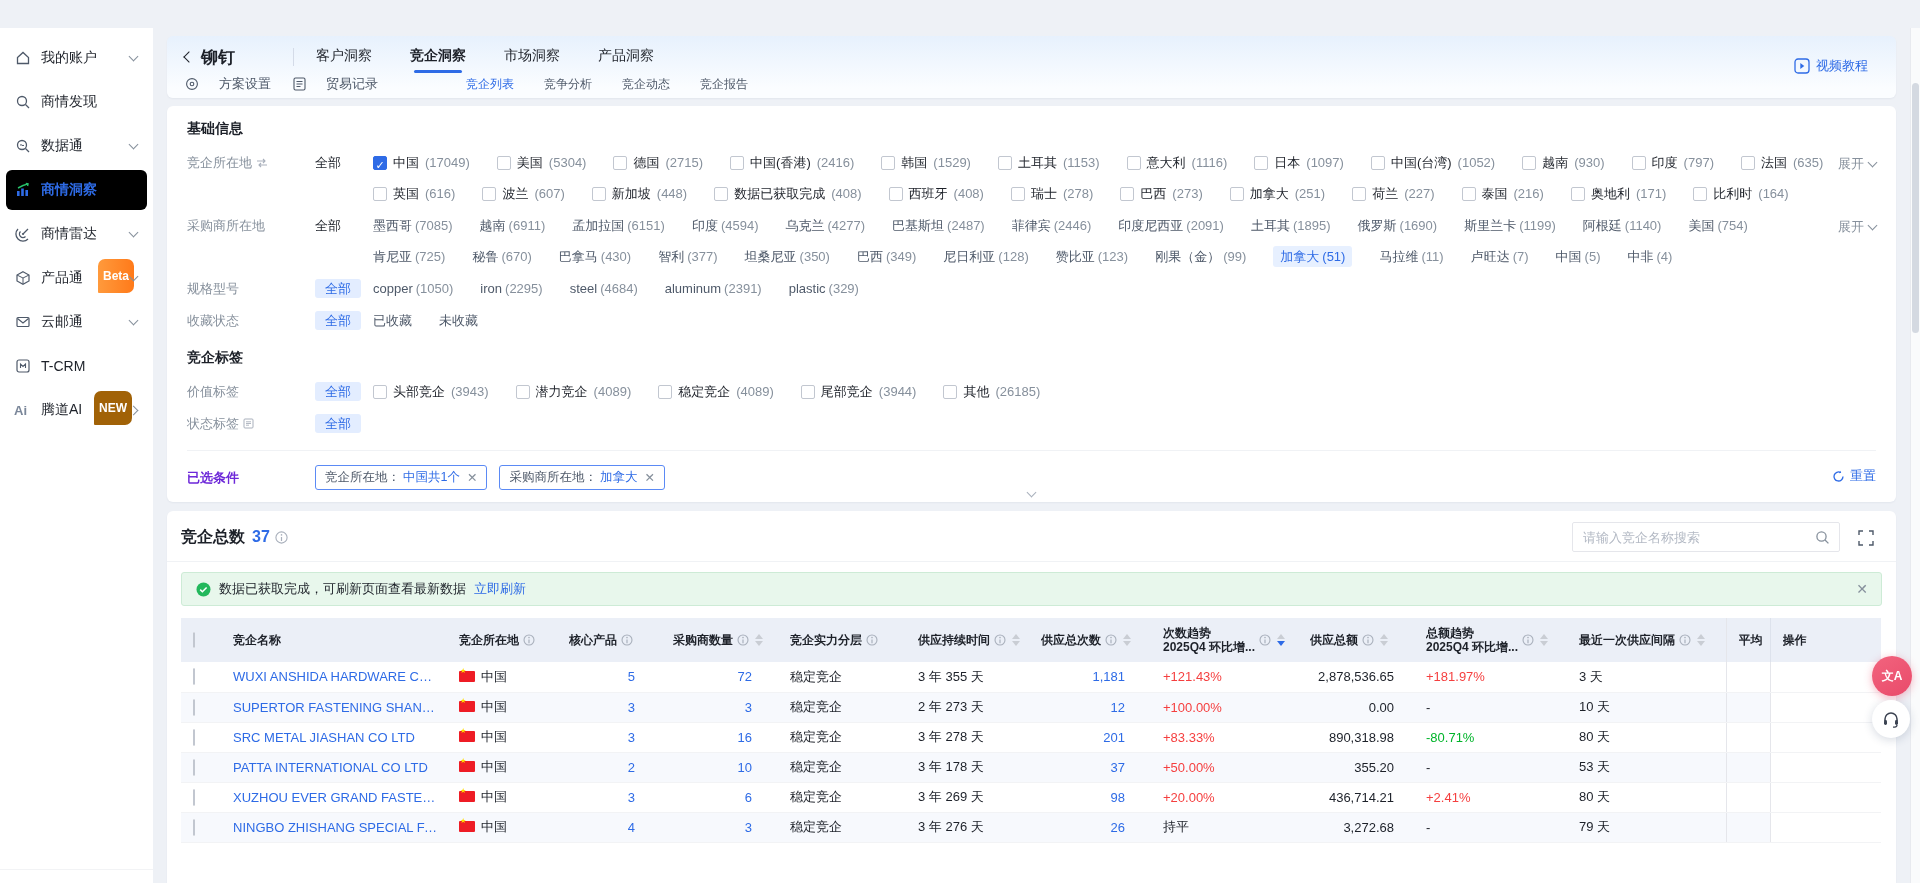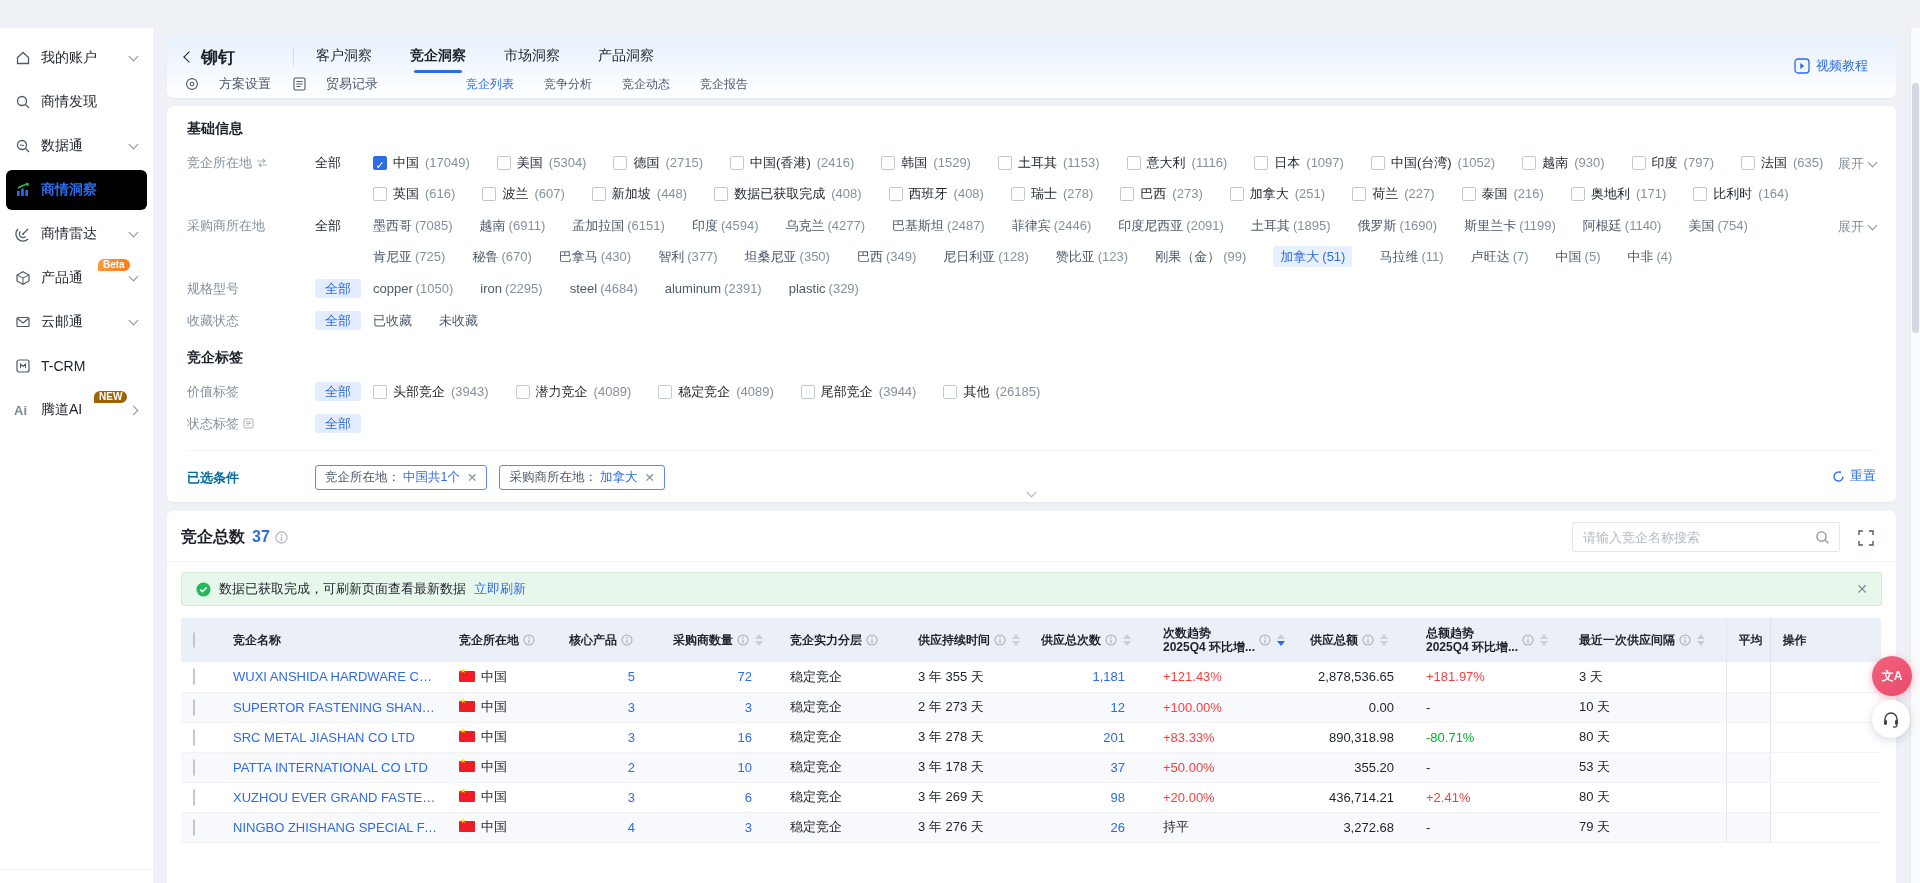--- a/index.html
+++ b/index.html
@@ -9,21 +9,21 @@
 
   
   .sidebar{width:153px;background:#fff;flex-shrink:0;position:relative;padding-top:6px;}
   .sitem{display:flex;align-items:center;height:40px;margin:4px 6px;padding:0 8px;border-radius:6px;cursor:pointer;position:relative;color:#1d2129;font-size:14px;}
   .sitem.active{background:#000000;color:#2e6be6;font-weight:bold;}
   .sicon{width:18px;height:18px;margin-right:9px;display:flex;align-items:center;justify-content:center;flex-shrink:0;}
   .sicon svg{display:block;}
   .slabel{white-space:nowrap;}
   .schev{width:7px;height:7px;border-right:1.4px solid #86909c;border-bottom:1.4px solid #86909c;transform:rotate(45deg);margin-left:auto;margin-right:2px;margin-top:-3px;}
   .schev.right{transform:rotate(-45deg);margin-top:0;}
-  .sbadge{position:absolute;top:1px;font-size:10px;line-height:12px;padding:0 5px;border-radius:7px 7px 7px 1px;color:#fff;font-weight:bold;}
+  .sbadge{position:absolute;top:1px;font-size:12px;line-height:12px;padding:11px 5px;border-radius:7px 7px 7px 1px;color:#fff;font-weight:bold;}
   .sbadge.beta{left:92px;background:linear-gradient(90deg,#ff9a3c,#ff7a1a);}
   .sbadge.new{left:88px;background:#a16207;}
   .side-bottom{position:absolute;bottom:0;left:0;right:0;height:42px;display:flex;align-items:center;padding:0 14px;color:#4e5969;font-size:13px;gap:8px;border-top:1px solid #f2f3f5;cursor:pointer;}
 
   
   .main{flex:1;padding:8px 24px 0 14px;display:flex;flex-direction:column;min-width:0;}
   .card{background:#fff;border-radius:6px;box-shadow:0 1px 2px rgba(16,40,88,.05);}
 
   
   .topcard{height:62px;background:linear-gradient(180deg,#e7f1fd 0%,#fbfdff 85%);position:relative;flex-shrink:0;margin-bottom:8px;border-radius:6px;}
@@ -59,21 +59,21 @@
   .cnt{color:#86909c;}
   .cnt::before{content:"(";}
   .cnt::after{content:")";}
   .cnt:empty{display:none;}
   .flink{color:#4e5969;cursor:pointer;display:inline-flex;gap:3px;align-items:center;}
   .flink.active{background:#e7f0ff;color:#2e6be6;padding:0 7px;border-radius:3px;}
   .flink.active .cnt{color:#2e6be6;}
   .fexpand{position:absolute;right:0;top:1px;color:#86909c;display:flex;align-items:center;gap:5px;cursor:pointer;}
   .chevdn{width:7px;height:7px;border-right:1.4px solid #86909c;border-bottom:1.4px solid #86909c;transform:rotate(45deg);margin-top:-3px;}
   .selrow{border-top:1px solid #f0f2f5;margin-top:16px;padding-top:14px;display:flex;align-items:center;position:relative;}
-  .selrow .flabel2{width:128px;font-weight:bold;color:#0369a1;flex-shrink:0;}
+  .selrow .flabel2{width:128px;font-weight:bold;color:#6d28d9;flex-shrink:0;}
   .seltags{display:flex;gap:12px;}
   .seltag{border:1px solid #5b8af5;border-radius:3px;padding:3px 9px;font-size:12.5px;display:flex;align-items:center;gap:3px;cursor:default;}
   .seltag .p{color:#4e5969;}
   .seltag .v{color:#2e6be6;}
   .seltag .x{color:#86909c;margin-left:4px;cursor:pointer;}
   .reset{position:absolute;right:0;top:16px;color:#2e6be6;display:flex;align-items:center;gap:5px;cursor:pointer;}
   .collapse-pill{position:absolute;left:50%;bottom:1px;transform:translateX(-50%);width:46px;height:14px;display:flex;justify-content:center;align-items:center;cursor:pointer;}
   .collapse-pill .chevdn{border-color:#a9b0bc;}
 
   

